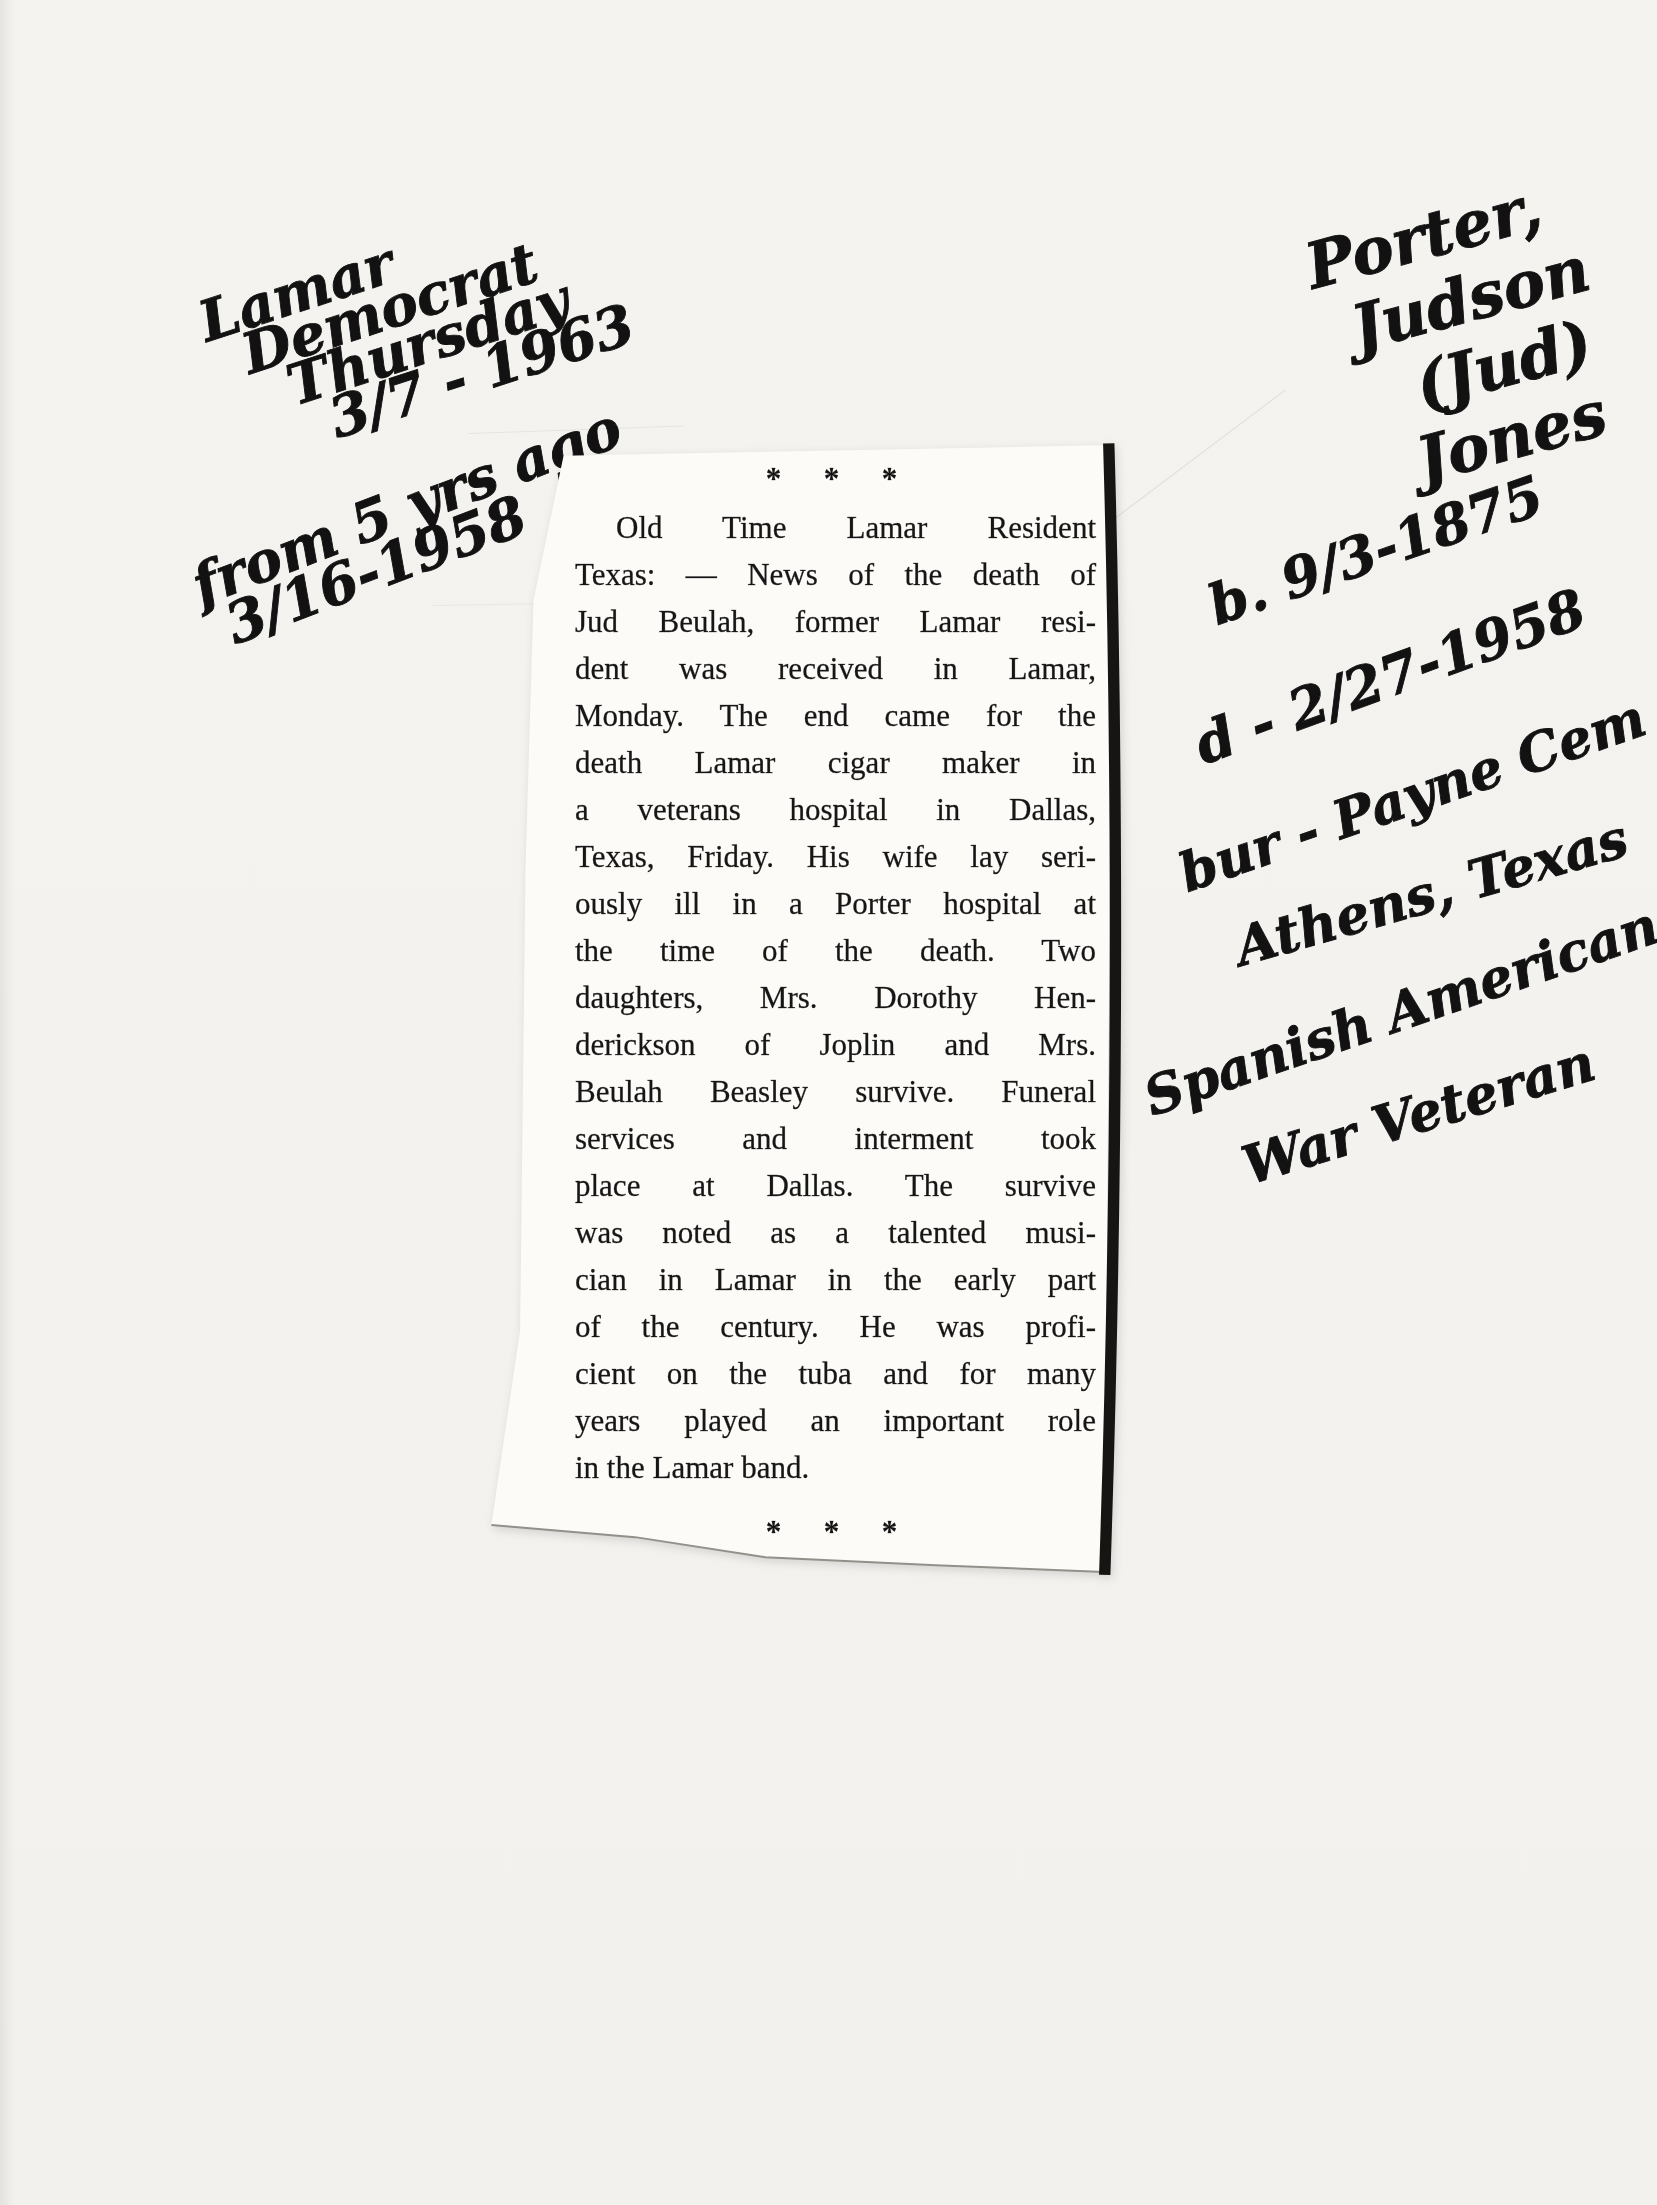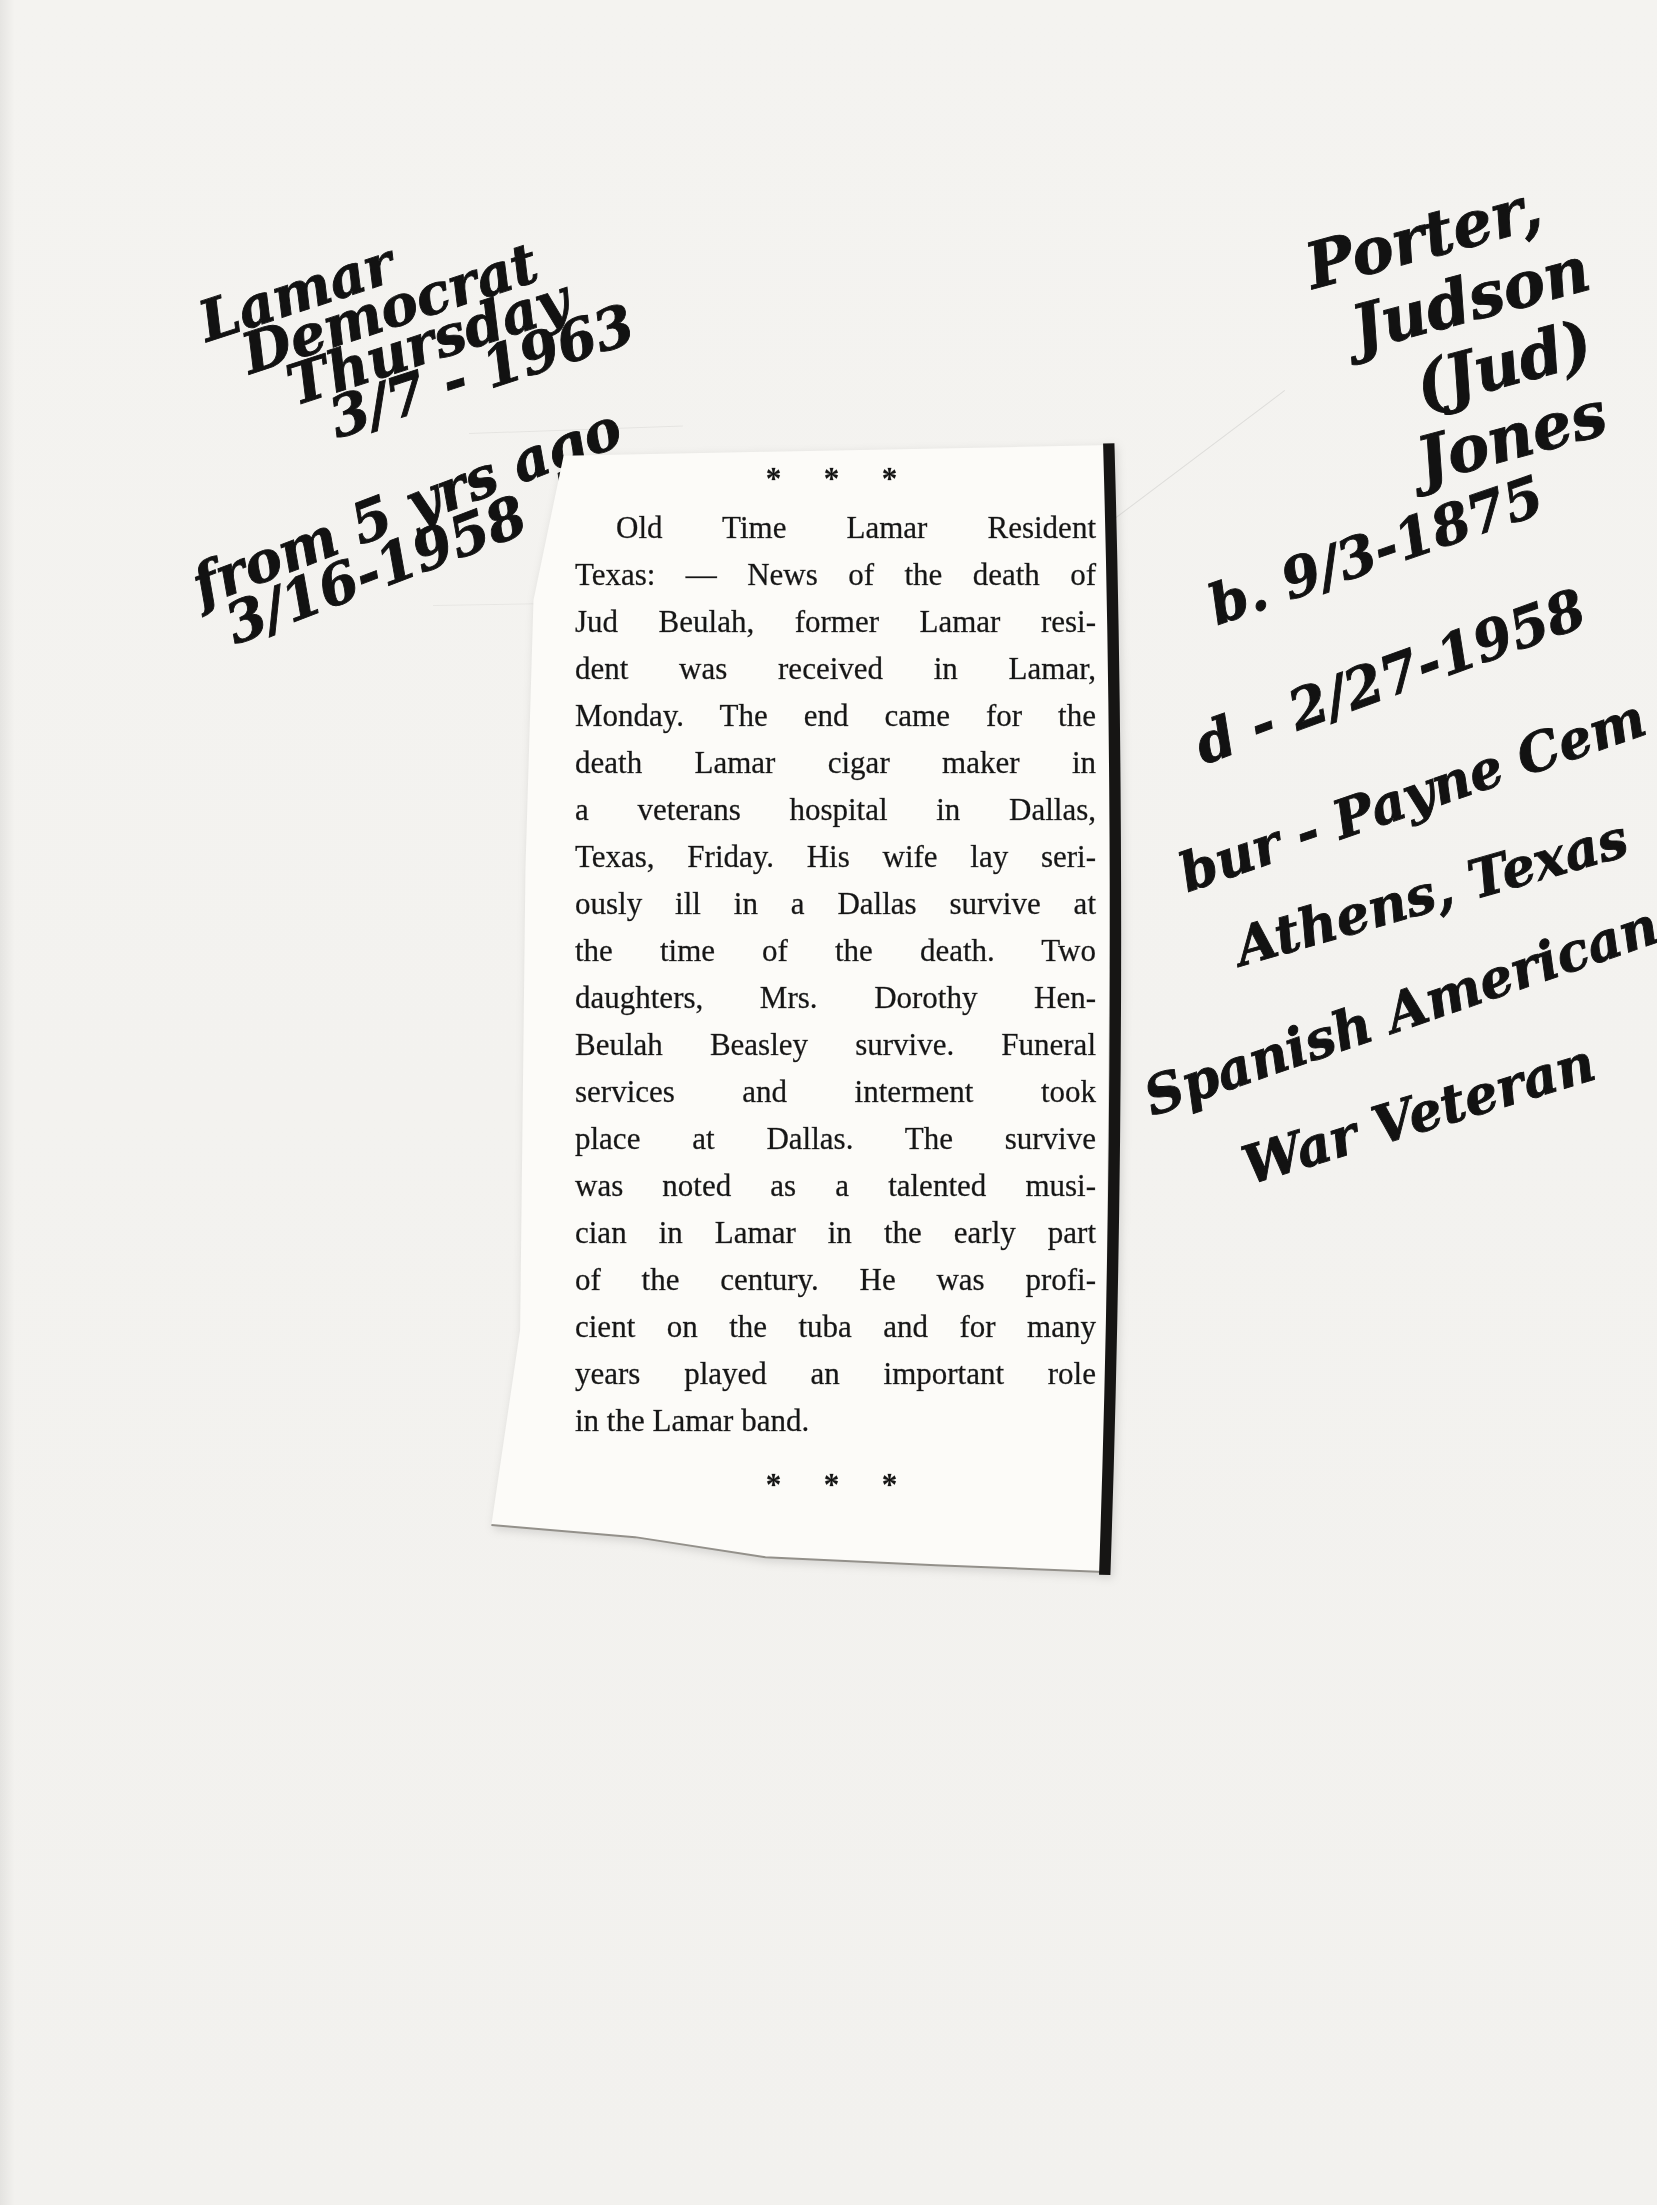--- a/index.html
+++ b/index.html
@@ -128,23 +128,24 @@
       <div class="stars">* * *</div>
       <div class="clip-body">
         <div class="clip-line first">Old Time Lamar Resident</div>
         <div class="clip-line">Texas: — News of the death of</div>
         <div class="clip-line">Jud Beulah, former Lamar resi-</div>
         <div class="clip-line">dent was received in Lamar,</div>
         <div class="clip-line">Monday. The end came for the</div>
         <div class="clip-line">death Lamar cigar maker in</div>
         <div class="clip-line">a veterans hospital in Dallas,</div>
         <div class="clip-line">Texas, Friday. His wife lay seri-</div>
-        <div class="clip-line">ously ill in a Dallas survive at</div>
+        <div class="clip-line">ously ill in a Porter hospital at</div>
         <div class="clip-line">the time of the death. Two</div>
         <div class="clip-line">daughters, Mrs. Dorothy Hen-</div>
+        <div class="clip-line">derickson of Joplin and Mrs.</div>
         <div class="clip-line">Beulah Beasley survive. Funeral</div>
         <div class="clip-line">services and interment took</div>
         <div class="clip-line">place at Dallas. The survive</div>
         <div class="clip-line">was noted as a talented musi-</div>
         <div class="clip-line">cian in Lamar in the early part</div>
         <div class="clip-line">of the century. He was profi-</div>
         <div class="clip-line">cient on the tuba and for many</div>
         <div class="clip-line">years played an important role</div>
         <div class="clip-line last">in the Lamar band.</div>
       </div>

